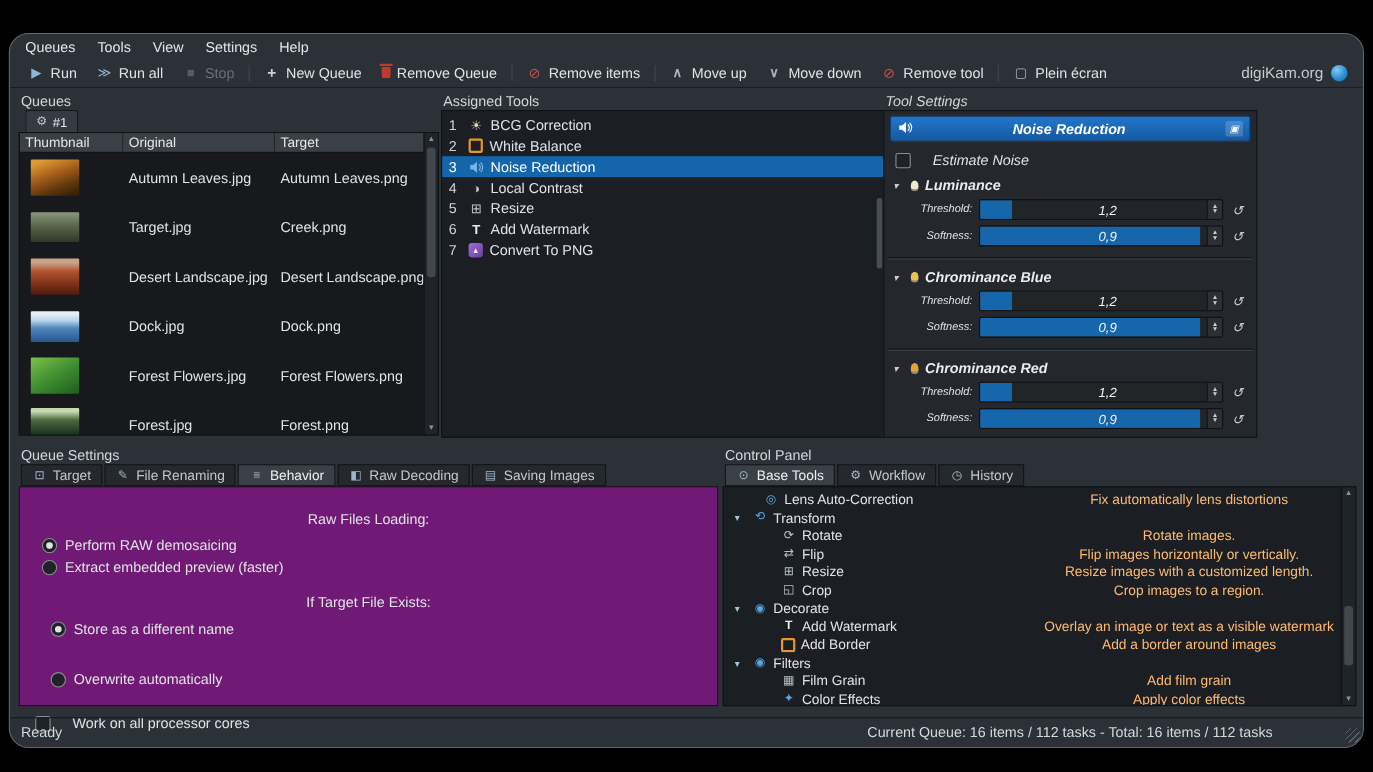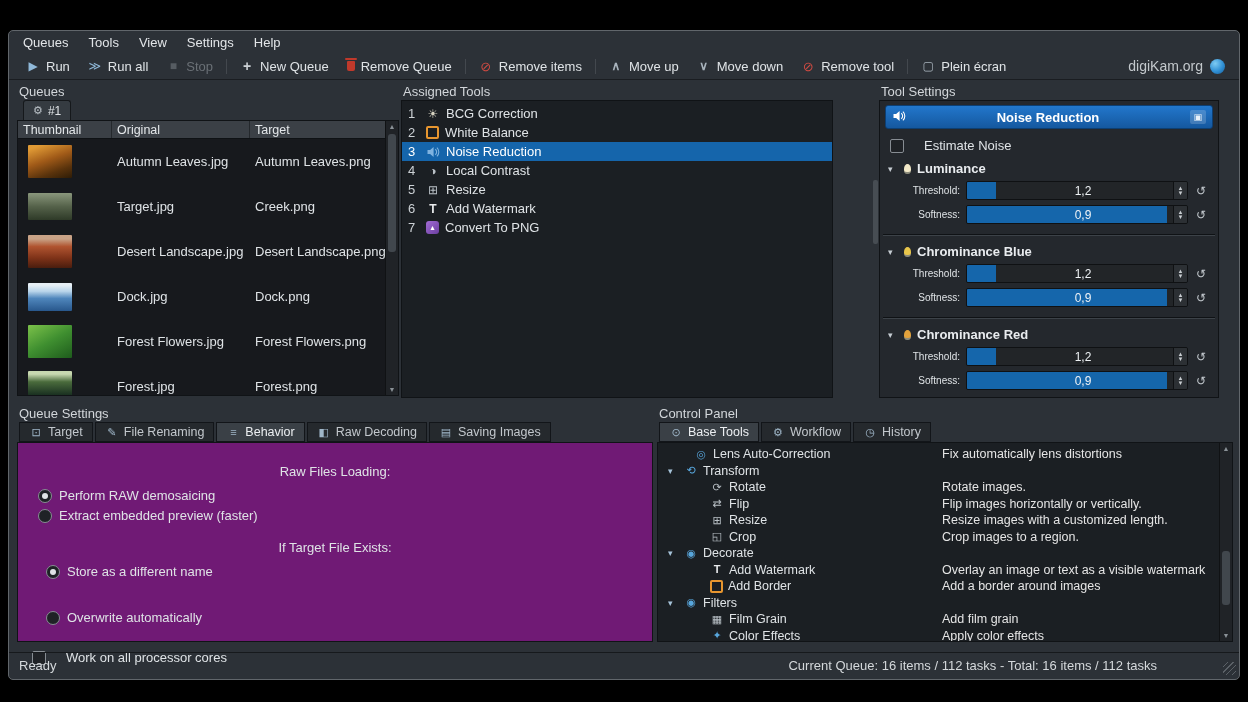--- a/index.html
+++ b/index.html
@@ -1,17 +1,17 @@
 <!DOCTYPE html>
 <html><head>
 <meta charset="utf-8">
 <style>
   html,body{margin:0;padding:0;background:#000;}
   .stage{position:relative;width:1248px;height:702px;background:#000;font-family:"Liberation Sans",sans-serif;overflow:hidden;}
-  .window{position:absolute;left:8px;top:30px;width:1230px;height:648px;background:#2c3137;border:1px solid #61666b;border-radius:5px;overflow:hidden;color:#dfe3e6;font-size:13px;}
+  .window{position:absolute;left:8px;top:30px;width:1230px;height:648px;background:#2c3137;border:1px solid #61666b;border-radius:18px;overflow:hidden;color:#dfe3e6;font-size:13px;}
 
   
   .menubar{height:22px;display:flex;align-items:center;gap:8px;padding-left:8px;}
   .menu-item{padding:2px 6px;color:#e2e5e8;}
 
   
   .toolbar{height:26px;display:flex;align-items:center;border-bottom:1px solid #1a1d21;padding:0 8px;}
   .tbuttons{display:flex;align-items:center;}
   .tbtn{display:flex;align-items:center;gap:6px;padding:0 9px;height:24px;border-radius:3px;color:#dfe3e6;}
   .tbtn.disabled{color:#6a7076;}
@@ -34,21 +34,21 @@
   .brand{margin-left:auto;display:flex;align-items:center;gap:7px;padding-right:6px;}
   .brand-text{color:#c3c8cc;font-size:14px;}
   .globe{width:15px;height:15px;border-radius:50%;background:radial-gradient(circle at 35% 30%,#7ecbf2,#2f8fd4 55%,#1a5c96);display:inline-block;}
 
   
   .main{position:relative;height:572px;}
   .panel{position:absolute;}
   .panel-title{height:16px;font-size:13px;color:#d2d6da;padding-left:2px;}
   .pq{left:8px;top:4px;width:382px;height:312px;}
   .pa{left:392px;top:4px;width:432px;height:314px;}
-  .pt{left:870px;top:4px;width:340px;height:314px;}
+  .pt{left:794px;top:4px;width:340px;height:314px;font-style:italic;}
   .pqs{left:8px;top:326px;width:636px;height:236px;}
   .pcp{left:648px;top:326px;width:576px;height:236px;}
 
   
   .qtabbar{height:20px;display:flex;align-items:flex-end;padding-left:6px;}
   .qtab{display:flex;gap:5px;align-items:center;height:19px;padding:0 9px;background:#353b41;border:1px solid #15181b;border-bottom:none;border-radius:3px 3px 0 0;font-size:12px;color:#dfe3e6;}
   .gear{font-size:11px;color:#b9c0c6;}
   .qtable{position:absolute;left:0;right:0;top:36px;bottom:0;border:1px solid #101316;background:#17191d;overflow:hidden;}
   .qhead{display:flex;height:17px;background:#3b4046;border-bottom:1px solid #0f1215;font-size:12.5px;color:#e3e6e9;padding-right:12px;}
   .qh{padding-left:5px;border-right:1px solid #24282c;display:flex;align-items:center;box-sizing:border-box;}
@@ -120,21 +120,21 @@
   .g2{margin-left:14px;gap:29px;}
 
   
   .cp-content{position:absolute;left:0;right:0;top:36px;bottom:0;border:1px solid #101316;background:#1b1f23;overflow:hidden;padding:3px 12px 0 2px;box-sizing:border-box;}
   .crow{height:16.5px;display:flex;align-items:center;font-size:12.5px;}
   .cname{width:282px;flex:none;display:flex;align-items:center;gap:5px;overflow:hidden;white-space:nowrap;box-sizing:border-box;}
   .cname .gicon{font-size:11px;}
   .lvl1{padding-left:8px;}
   .lvl2{padding-left:34px;}
   .lvl3{padding-left:50px;}
-  .cdesc{flex:1;color:#e5e5e5;overflow:hidden;white-space:nowrap;}
+  .cdesc{flex:1;color:#fdba74;overflow:hidden;white-space:nowrap;text-align:center;}
   .expander{width:11px;font-size:9px;color:#a7c4da;}
 
   
   .statusbar{position:relative;height:25px;border-top:1px solid #16191c;display:flex;align-items:center;padding:0 10px;color:#d4d8db;}
   .spacer{flex:1;}
   .summary{margin-right:72px;}
   .grip{position:absolute;right:3px;bottom:3px;width:13px;height:13px;background:repeating-linear-gradient(135deg,transparent 0 3px,#5b6167 3px 4px);}
 </style>
 </head>
 <body>

